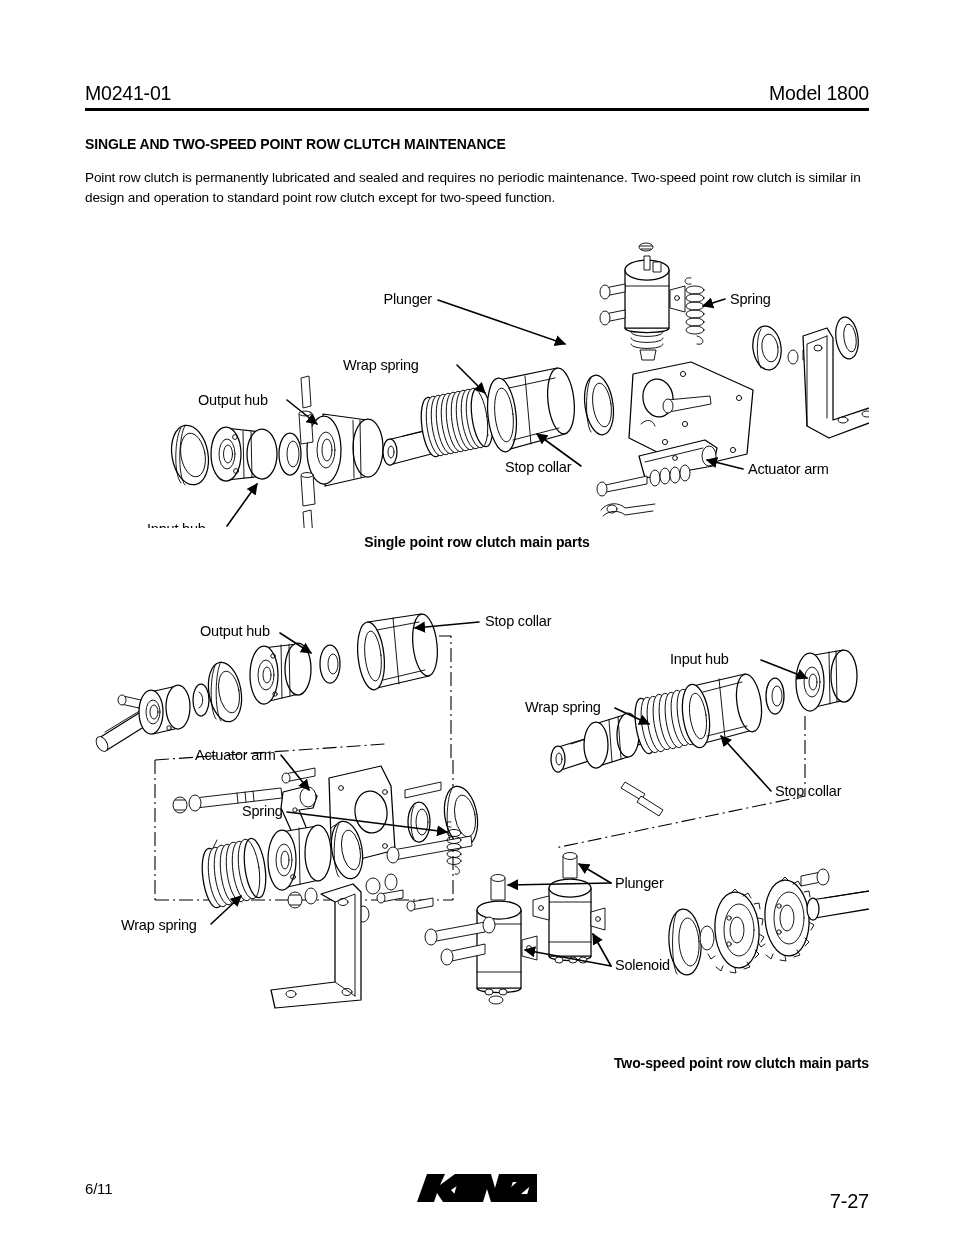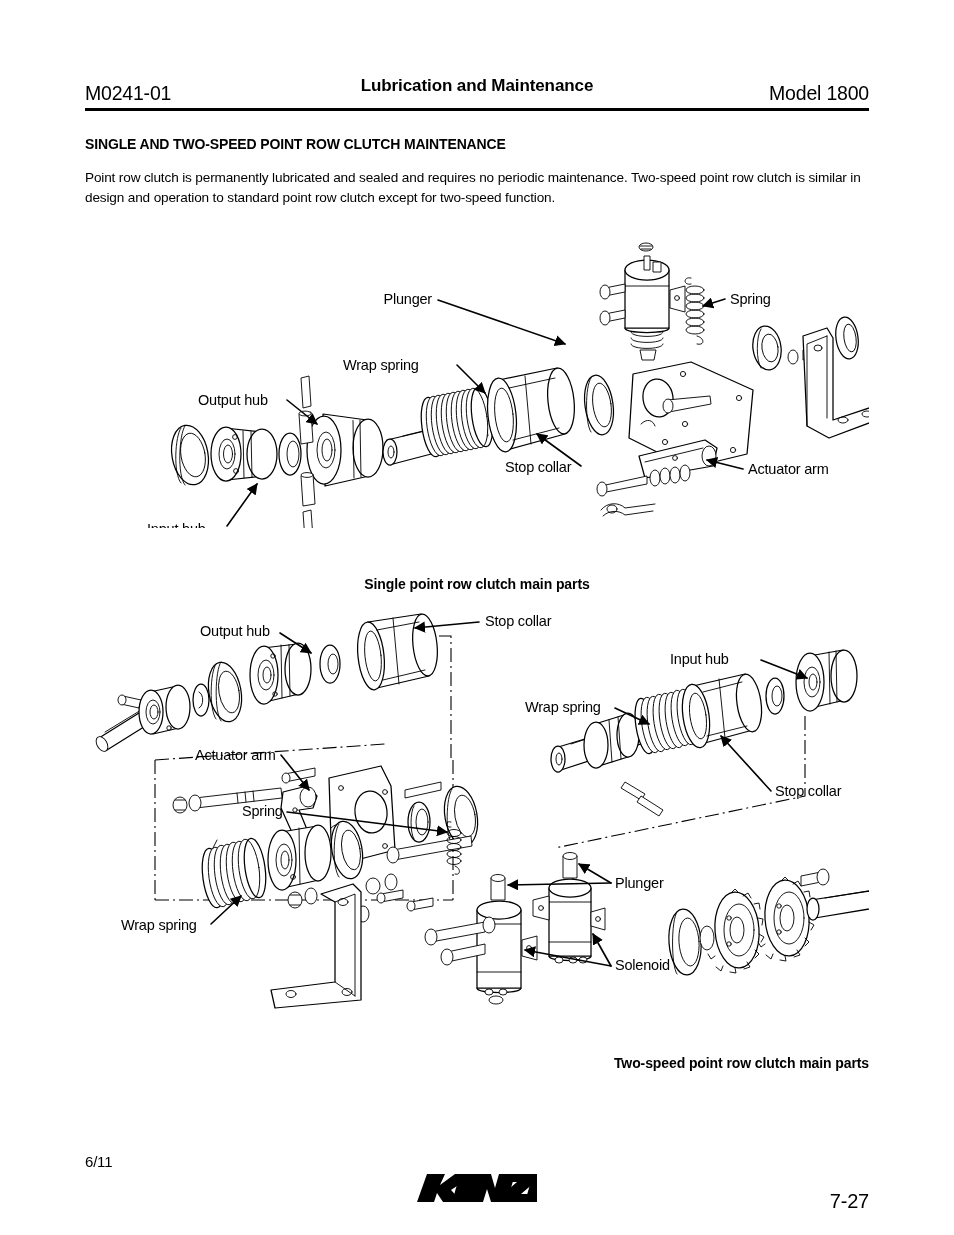--- a/index.html
+++ b/index.html
@@ -92,28 +92,28 @@
 
   .caption {
     position: absolute;
     left: 85px;
     width: 784px;
     text-align: center;
     font-size: 14px;
     font-weight: bold;
     letter-spacing: -0.1px;
   }
-  #caption-1 { top: 576px; }
+  #caption-1 { top: 534px; }
   #caption-2 { top: 1055px; text-align: right; }
 
   
   #footer-left {
     position: absolute;
     left: 85px;
-    top: 1153px;
+    top: 1180px;
     font-size: 15px;
     letter-spacing: -0.2px;
   }
   #footer-right {
     position: absolute;
     right: 85px;
     top: 1190px;
     font-size: 20px;
     letter-spacing: -0.2px;
   }
@@ -134,21 +134,20 @@
   .fillw-t { fill: #ffffff; stroke: #000; stroke-width: 0.9; stroke-linejoin: round; }
   .dashdot { fill: none; stroke: #000; stroke-width: 1.1; stroke-dasharray: 14 4 2 4; }
   .leader { fill: none; stroke: #000; stroke-width: 1.6; stroke-linecap: round; }
   .lbl { font-family: "Liberation Sans", sans-serif; font-size: 14.5px; fill: #000; letter-spacing: -0.2px; }
 </style>
 </head>
 <body>
 
 <div id="page-header">
   <div class="hdr-left">M0241-01</div>
-  <div class="hdr-center">Lubrication and Maintenance</div>
   <div class="hdr-right">Model 1800</div>
 </div>
 <div id="header-rule"></div>
 
 <div id="section-title">SINGLE AND TWO-SPEED POINT ROW CLUTCH MAINTENANCE</div>
 <div id="intro-paragraph">Point row clutch is permanently lubricated and sealed and requires no periodic maintenance. Two-speed point row clutch is similar in design and operation to standard point row clutch except for two-speed  function.</div>
 
 <div class="figure" id="figure-1">
 <svg viewBox="0 0 784 300" xmlns="http://www.w3.org/2000/svg">
 

